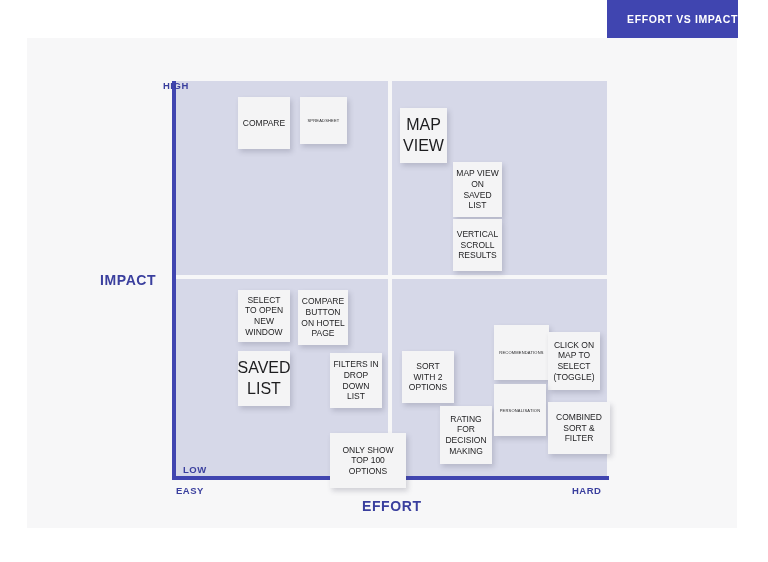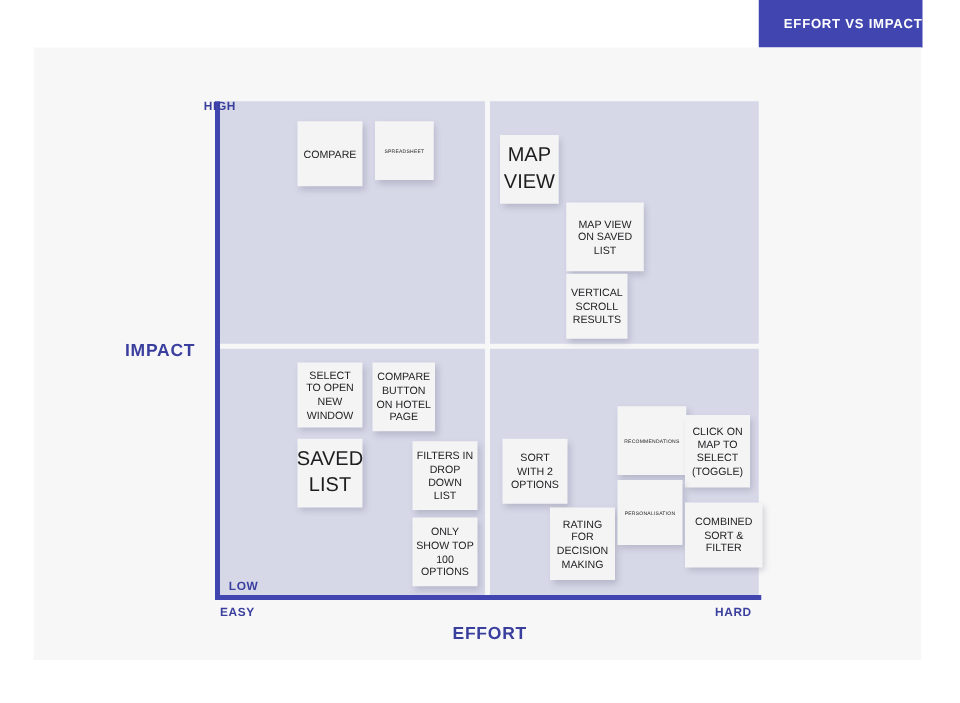--- a/index.html
+++ b/index.html
@@ -136,39 +136,39 @@
 <div id="notes-layer">
     <div class="note size-md" style="left: 238px; top: 97px; width: 52px; height: 52px;">
       <span class="note-txt">COMPARE</span>
     </div>
     <div class="note size-sm" style="left: 300px; top: 97px; width: 47px; height: 47px;">
       <span class="note-txt">SPREADSHEET</span>
     </div>
     <div class="note size-lg" style="left: 400px; top: 108px; width: 47px; height: 55px;">
       <span class="note-txt">MAP VIEW</span>
     </div>
-    <div class="note size-md" style="left: 453px; top: 162px; width: 62px; height: 55px;">
+    <div class="note size-md" style="left: 453px; top: 162px; width: 49px; height: 55px;">
       <span class="note-txt">MAP VIEW ON SAVED LIST</span>
     </div>
     <div class="note size-md" style="left: 453px; top: 219px; width: 49px; height: 52px;">
       <span class="note-txt">VERTICAL SCROLL RESULTS</span>
     </div>
     <div class="note size-md" style="left: 238px; top: 290px; width: 52px; height: 52px;">
       <span class="note-txt">SELECT TO OPEN NEW WINDOW</span>
     </div>
     <div class="note size-md" style="left: 298px; top: 290px; width: 50px; height: 55px;">
       <span class="note-txt">COMPARE BUTTON ON HOTEL PAGE</span>
     </div>
     <div class="note size-lg" style="left: 238px; top: 351px; width: 52px; height: 55px;">
       <span class="note-txt">SAVED LIST</span>
     </div>
     <div class="note size-md" style="left: 330px; top: 353px; width: 52px; height: 55px;">
       <span class="note-txt">FILTERS IN DROP DOWN LIST</span>
     </div>
-    <div class="note size-md" style="left: 330px; top: 414px; width: 52px; height: 55px;">
+    <div class="note size-md" style="left: 330px; top: 433px; width: 76px; height: 55px;">
       <span class="note-txt">ONLY SHOW TOP 100 OPTIONS</span>
     </div>
     <div class="note size-md" style="left: 402px; top: 351px; width: 52px; height: 52px;">
       <span class="note-txt">SORT WITH 2 OPTIONS</span>
     </div>
     <div class="note size-sm" style="left: 494px; top: 325px; width: 55px; height: 55px;">
       <span class="note-txt">RECOMMENDATIONS</span>
     </div>
     <div class="note size-md" style="left: 548px; top: 332px; width: 52px; height: 58px;">
       <span class="note-txt">CLICK ON MAP TO SELECT (TOGGLE)</span>

